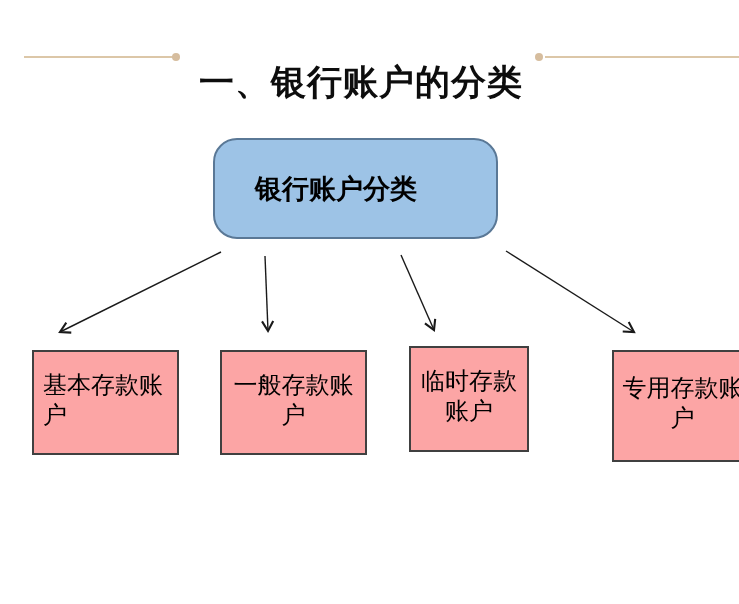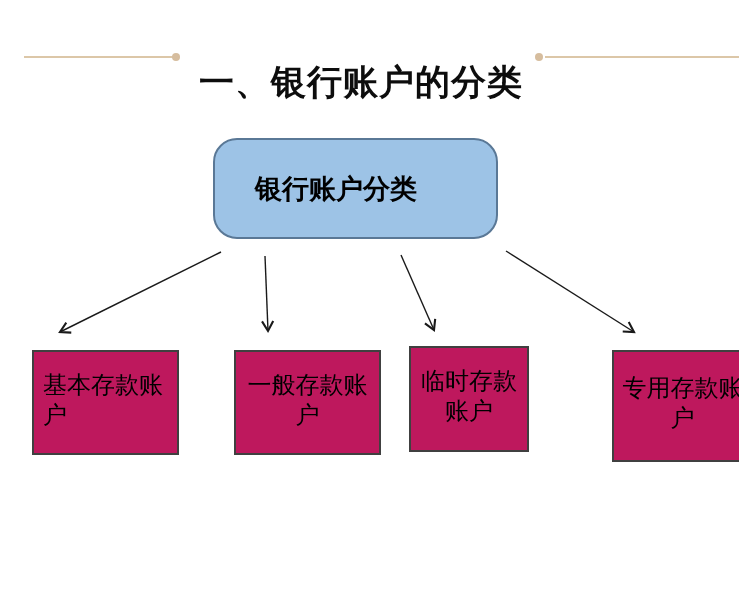--- a/index.html
+++ b/index.html
@@ -21,28 +21,28 @@
   
   .root-node{
     position:absolute;left:189px;top:138px;width:285px;height:101px;
     box-sizing:border-box;background:#9DC3E6;border:2.5px solid #5A7896;
     border-radius:24px;display:flex;align-items:center;
     padding-left:40px;
     font-size:27px;font-weight:700;color:#000;font-family:Liberation Mono, monospace;
   }
   
   .child-node{
-    position:absolute;box-sizing:border-box;background:#be185d;
+    position:absolute;box-sizing:border-box;background:#fca5a5;
     border:2px solid #404040;display:flex;align-items:center;justify-content:center;
     font-size:24px;line-height:30px;color:#000;text-align:center;
     padding:0 6px 6px 6px;
   }
   .child-node.n1{left:8px;top:350px;width:147px;height:105px;
     justify-content:flex-start;text-align:left;padding-left:9px;padding-right:4px;}
-  .child-node.n2{left:210px;top:350px;width:147px;height:105px;}
+  .child-node.n2{left:196px;top:350px;width:147px;height:105px;}
   .child-node.n3{left:385px;top:346px;width:120px;height:106px;}
   .child-node.n4{left:588px;top:350px;width:141px;height:112px;}
   
   .arrows{position:absolute;left:0;top:0;width:739px;height:604px;pointer-events:none;}
 </style>
 </head>
 <body>
 
 <div class="slide">
 

